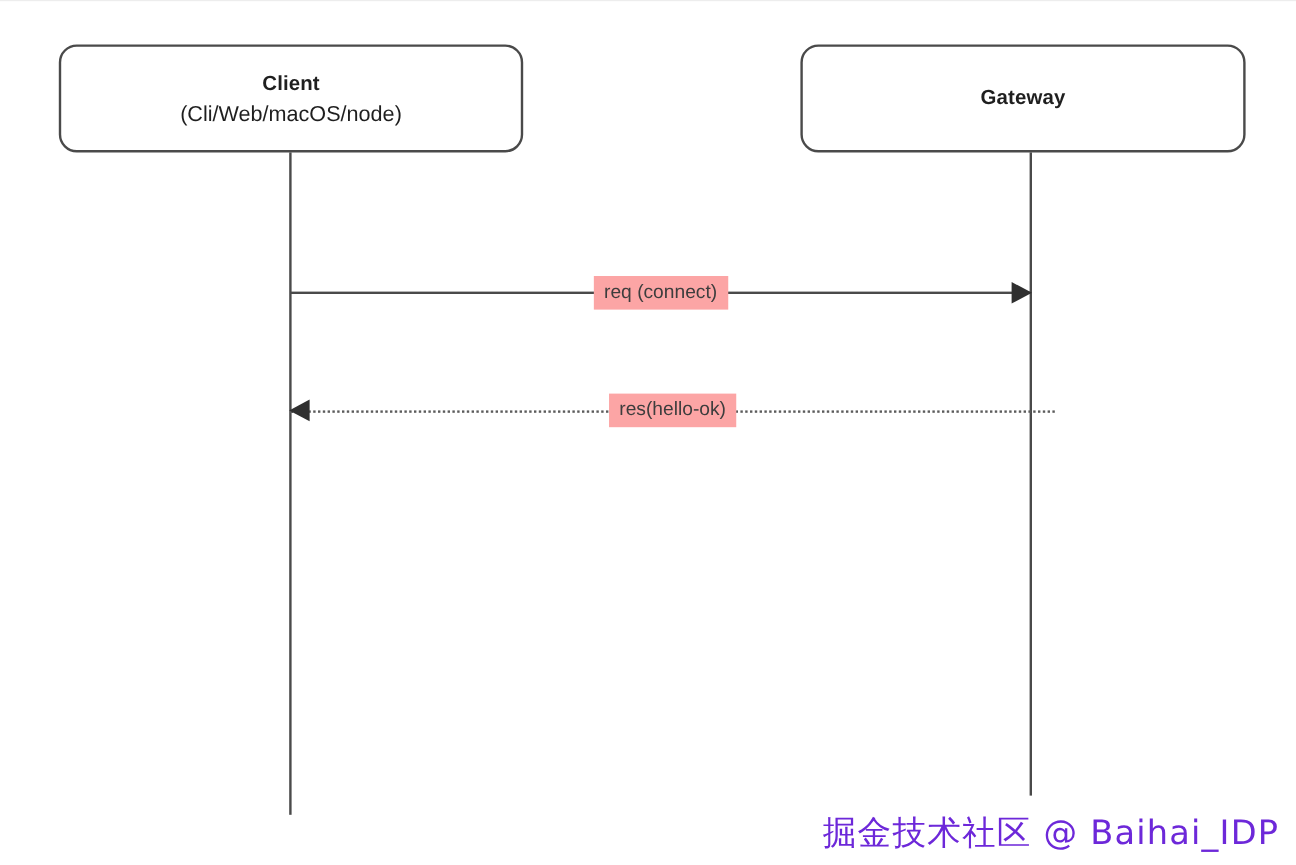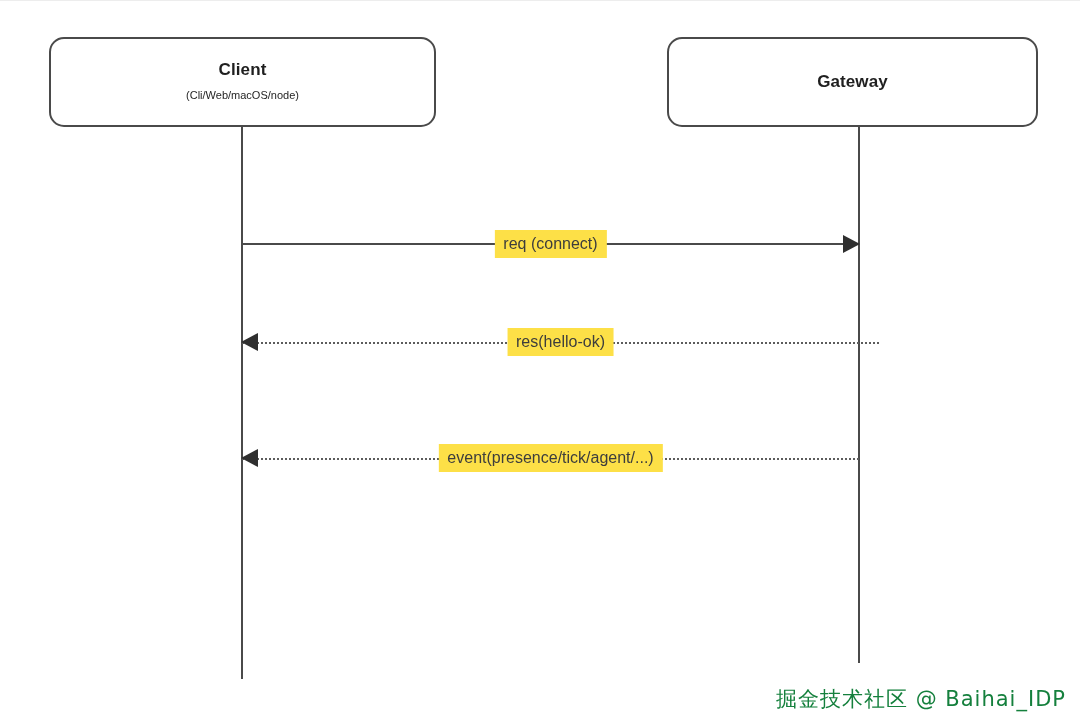--- a/index.html
+++ b/index.html
@@ -41,21 +41,21 @@
     z-index: 4;
   }
   .participant .p-title {
     font-size: 17px;
     font-weight: bold;
     color: #1f1f1f;
     line-height: 22px;
     letter-spacing: 0.1px;
   }
   .participant .p-sub {
-    font-size: 11px;
+    font-size: 18px;
     font-weight: normal;
     color: #1f1f1f;
     line-height: 22px;
     margin-top: 3px;
   }
 
   #participant-client {
     left: 49px;
     top: 36px;
     width: 387px;
@@ -130,40 +130,40 @@
     border-top: 9px solid transparent;
     border-bottom: 9px solid transparent;
     border-right: 17px solid #2f2f2f;
   }
 
   .msg-label {
     position: absolute;
     left: 50%;
     top: 0;
     transform: translateX(-50%);
-    background: #fde047;
+    background: #fca5a5;
     padding: 0 9px;
     font-size: 16px;
     line-height: 28px;
     color: #3d3d3d;
     white-space: nowrap;
     z-index: 6;
   }
 
   #message-0 { top: 229px; }
   #message-1 { top: 327px; padding-left: 20px; }
   #message-2 { top: 443px; }
 
   
   #watermark {
     position: absolute;
     right: 14px;
     bottom: 8px;
-    font-size: 21px;
-    color: #15803d;
+    font-size: 28px;
+    color: #6d28d9;
     letter-spacing: 1px;
     white-space: nowrap;
     z-index: 7;
     font-family: "DejaVu Sans", sans-serif;
   }
 </style>
 </head>
 <body>
 
 <div id="canvas">
@@ -185,21 +185,16 @@
     <div class="arrow-head right"></div>
     <div class="msg-label">req (connect)</div>
   </div>
 
   <div class="message dotted" id="message-1">
     <div class="msg-line"></div>
     <div class="arrow-head left"></div>
     <div class="msg-label">res(hello-ok)</div>
   </div>
 
-  <div class="message dotted" id="message-2">
-    <div class="msg-line"></div>
-    <div class="arrow-head left"></div>
-    <div class="msg-label">event(presence/tick/agent/...)</div>
-  </div>
 
   <div id="watermark">掘金技术社区 @ Baihai_IDP</div>
 
 </div>
 
 </body></html>

